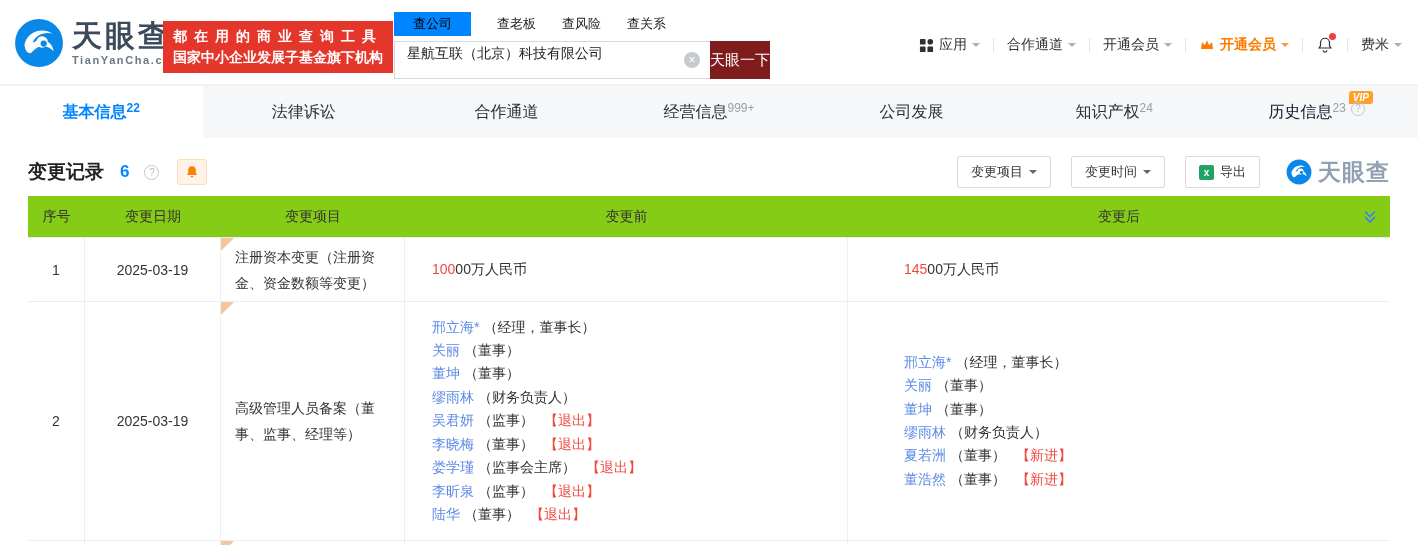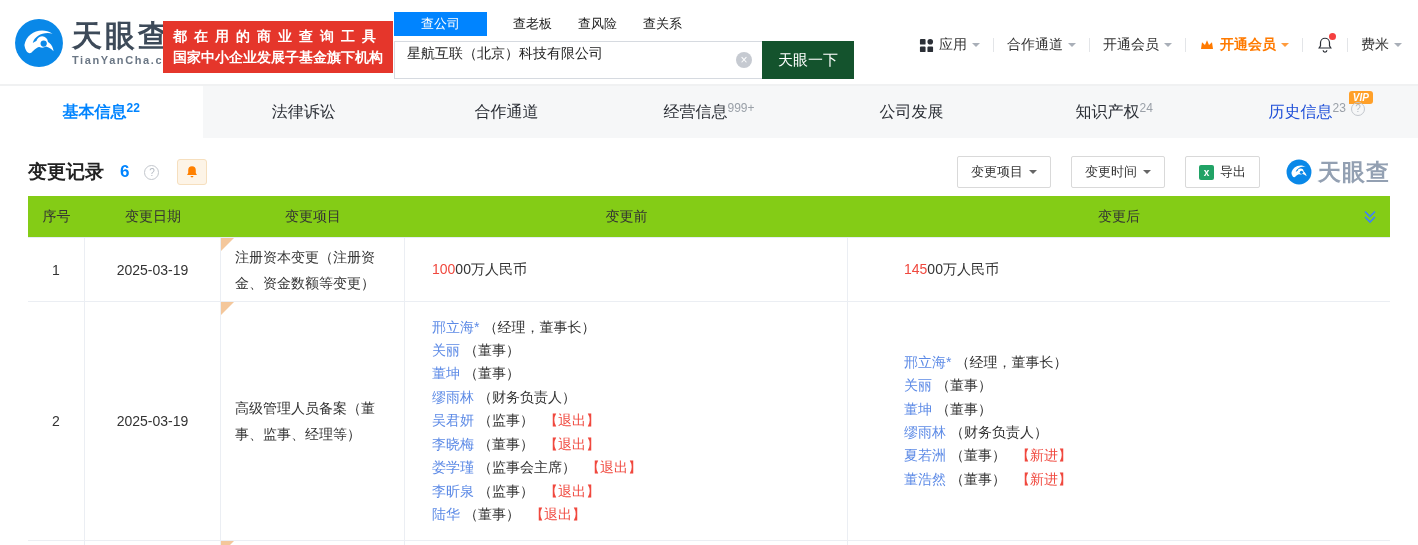--- a/index.html
+++ b/index.html
@@ -11,44 +11,44 @@
   .logo { position:absolute; left:14px; top:18px; display:flex; align-items:center; gap:8px; cursor:pointer; }
   .logo-brand { font-size:30px; font-weight:700; color:#3d4a59; letter-spacing:3px; line-height:32px; }
   .logo-domain { font-size:11px; color:#6b7785; letter-spacing:1.6px; font-weight:700; margin-top:2px; }
   .promo { position:absolute; left:163px; top:21px; background:#e5362b; color:#fff; padding:5px 10px; font-weight:700; font-size:14px; }
   .promo .l1 { letter-spacing:7px; line-height:21px; white-space:nowrap; }
   .promo .l2 { letter-spacing:0; line-height:21px; white-space:nowrap; }
 
   .search-block { position:absolute; left:394px; top:12px; }
   .search-tabs { display:flex; align-items:center; gap:26px; height:24px; font-size:13px; color:#222; }
   .stab { cursor:pointer; white-space:nowrap; }
-  .stab.active { background:#0084ff; color:#ffffff; padding:3px 27px; }
+  .stab.active { background:#0084ff; color:#000000; padding:3px 19px; }
   .search-row { display:flex; margin-top:5px; }
   .search-input-wrap { position:relative; }
-  .search-input { width:368px; height:38px; border:1px solid #d6dae0; border-right:none; padding:0 36px 12px 12px; font-size:14px; color:#222; outline:none; font-family:inherit; }
+  .search-input { width:316px; height:38px; border:1px solid #d6dae0; border-right:none; padding:0 36px 12px 12px; font-size:14px; color:#222; outline:none; font-family:inherit; }
   .clear-ic { position:absolute; right:10px; top:11px; width:16px; height:16px; border-radius:50%; background:#c6cad1; color:#fff; font-size:12px; line-height:16px; text-align:center; cursor:pointer; }
-  .search-btn { width:92px; height:38px; background:#14532d; color:#fff; border:none; font-size:15px; cursor:pointer; font-family:inherit;text-align:center; }
+  .search-btn { width:60px; height:38px; background:#7f1d1d; color:#fff; border:none; font-size:15px; cursor:pointer; font-family:inherit;text-align:center; }
 
   .top-nav { position:absolute; right:16px; top:36px; display:flex; align-items:center; gap:10px; font-size:14px; color:#333;justify-content:center; }
   .nav-item { display:flex; align-items:center; gap:5px; cursor:pointer; white-space:nowrap; }
   .caret { width:0; height:0; border:4px solid transparent; border-top-color:#a9afb8; margin-top:4px; }
   .nav-div { width:1px; height:14px; background:#e3e5e8; margin:0 3px; }
   .nav-vip { color:#ff7a00; font-weight:700; }
   .nav-vip .caret { border-top-color:#ff9b3d; }
   .bell-wrap { position:relative; cursor:pointer; display:flex; }
   .red-dot { position:absolute; right:-2px; top:-3px; width:7px; height:7px; border-radius:50%; background:#f53f3f; }
 
   
   .main-tabs { display:flex; height:52px; background:#f6f7f8; }
   .mtab { flex:1; display:flex; align-items:center; justify-content:center; font-size:16px; color:#2b2f36; cursor:pointer; position:relative; }
   .mtab.active { background:#fff; color:#0084ff; font-weight:700; }
   .mcount { font-size:12px; color:#9aa0a8; margin-left:0; position:relative; top:-4px; }
   .mcount:empty { display:none; }
   .mtab.active .mcount { color:#0084ff; }
-  .mtab.history .mlabel { color:#1d4ed8; }
+  .mtab.history .mlabel { color:#0f172a; }
   .help-ic { width:14px; height:14px; border:1px solid #c3c7cd; border-radius:50%; color:#b4bac2; font-size:10px; line-height:12px; text-align:center; margin-left:5px; position:relative; top:-3px; cursor:pointer; }
   .vip-badge { position:absolute; top:5px; left:calc(50% + 32px); background:#ffa029; color:#fff; font-size:10px; font-style:italic; font-weight:700; line-height:13px; padding:0 4px; border-radius:3px 3px 3px 0; }
 
   
   .section-head { margin:16px 28px 0; height:36px; display:flex; align-items:center;gap:8px; }
   .sec-title { font-size:19px; font-weight:700; color:#222; }
   .sec-count { font-size:17px; font-weight:700; color:#0084ff; margin-left:8px; }
   .sec-help { width:15px; height:15px; border:1px solid #c3c7cd; border-radius:50%; color:#b4bac2; font-size:10px; line-height:13px; text-align:center; margin-left:7px; cursor:pointer; }
   .bell-btn { margin-left:10px; width:30px; height:26px; background:#fdf4e7; border:1px solid #f6dfbe; border-radius:3px; display:flex; align-items:center; justify-content:center; cursor:pointer; }
   .spacer { flex:1; }

